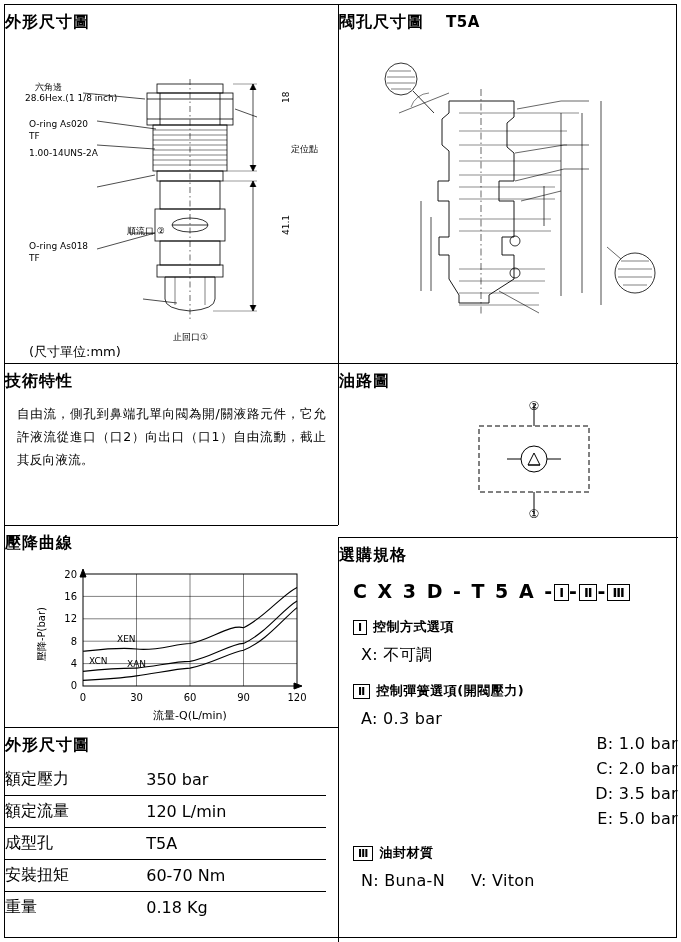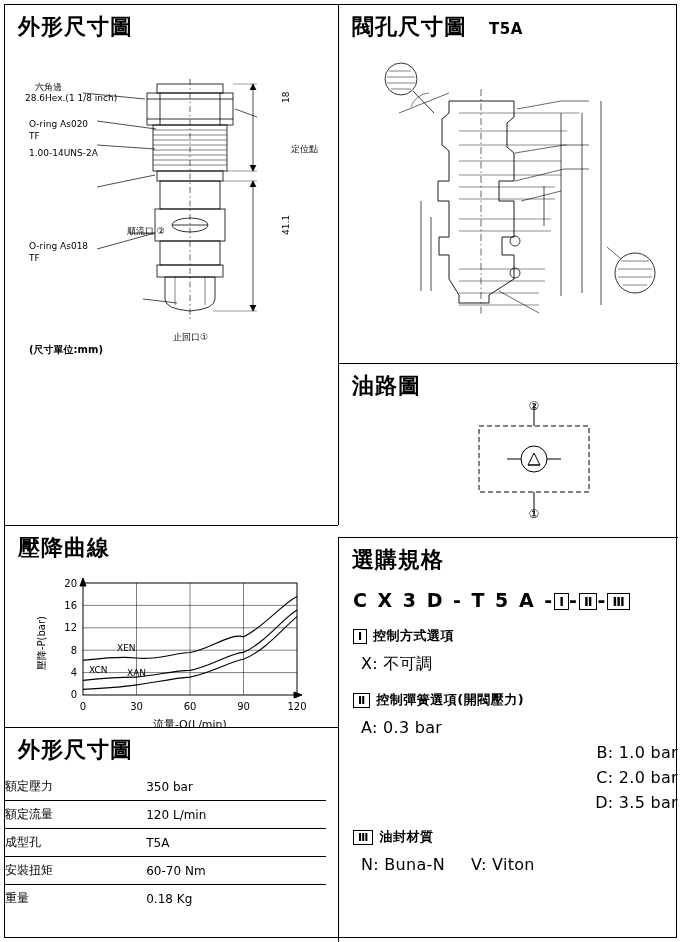--- a/index.html
+++ b/index.html
@@ -26,52 +26,51 @@
     box-sizing: border-box;
   }
   .cell {
     position: absolute;
     box-sizing: border-box;
     overflow: hidden;
   }
   .bl { border-left: 1.5px solid #000; }
   .bt { border-top: 1.5px solid #000; }
   .title {
-    font-size: 22px;
+    font-size: 16px;
     font-weight: bold;
     letter-spacing: 1px;
-    margin: 7px 0 0 13px;
+    margin: 7px 0 0 0;
     font-family: "DejaVu Sans", "Liberation Sans", sans-serif;
   }
   .t5a-lbl {
     font-size: 15px;
     font-weight: bold;
     margin-left: 22px;
     letter-spacing: 0.5px;
   }
   .dimnote {
     position: absolute;
-    font-size: 10px;
-    font-weight: bold;
+    font-size: 13px;
   }
   .desc {
     font-size: 12.5px;
     line-height: 1.85;
     margin: 10px 12px 0 12px;
     text-align: justify;
     letter-spacing: 0.3px;
   }
   
   .lbl { position: absolute; font-size: 9px; white-space: nowrap; }
   svg { display: block; }
   
   table.params {
     width: 100%;
     border-collapse: collapse;
-    font-size: 12px;
+    font-size: 16px;
   }
   table.params td {
     padding: 5px 0 5px 0;
     border-bottom: 1px solid #000;
   }
   table.params tr:last-child td { border-bottom: none; }
   td.pname { width: 44%; padding-left: 8px; }
   td.pval { padding-left: 8px; }
   .modelcode {
     font-size: 19px;
@@ -282,20 +281,24 @@
           <line x1="284" y1="244" x2="308" y2="244"></line>
         </g>
         <line x1="282" y1="218" x2="268" y2="206" stroke-width="0.6"></line>
 
         <line x1="160" y1="250" x2="200" y2="272" stroke-width="0.6"></line>
       </g>
     </svg>
 
   </div>
 
+  <div class="cell bt" style="left:0;top:358px;width:333px;height:162px;">
+    <div class="title">技術特性</div>
+    <div class="desc">自由流，側孔到鼻端孔單向閥為開/關液路元件，它允許液流從進口（口2）向出口（口1）自由流動，截止其反向液流。</div>
+  </div>
 
   <div class="cell bt bl" style="left:333px;top:358px;width:340px;height:162px;">
     <div class="title">油路圖</div>
     <svg width="340" height="126" viewBox="0 0 340 126" style="position:absolute;left:0;top:34px;">
       <g stroke="#000" fill="none" stroke-width="1">
         <rect x="140" y="28" width="110" height="66" stroke-dasharray="5,3"></rect>
         <line x1="195" y1="6" x2="195" y2="28"></line>
         <line x1="195" y1="94" x2="195" y2="116"></line>
         <circle cx="195" cy="61" r="13"></circle>
         <line x1="168" y1="61" x2="182" y2="61"></line>
@@ -403,20 +406,21 @@
     </div>
     <div class="optline">X: 不可調</div>
 
     <div class="secthead">
       <span class="romanbox">Ⅱ</span><span>控制彈簧選項(開閥壓力)</span>
     </div>
     <div class="optline">A: 0.3 bar</div>
     <div class="optline tight">B: 1.0 bar</div>
     <div class="optline tight">C: 2.0 bar</div>
     <div class="optline tight">D: 3.5 bar</div>
+    <div class="optline tight">E: 5.0 bar</div>
 
     <div class="secthead">
       <span class="romanbox">Ⅲ</span><span>油封材質</span>
     </div>
     <div class="optline two">
       <div>N:  Buna-N</div>
       <div>V:   Viton</div>
     </div>
   </div>
 

